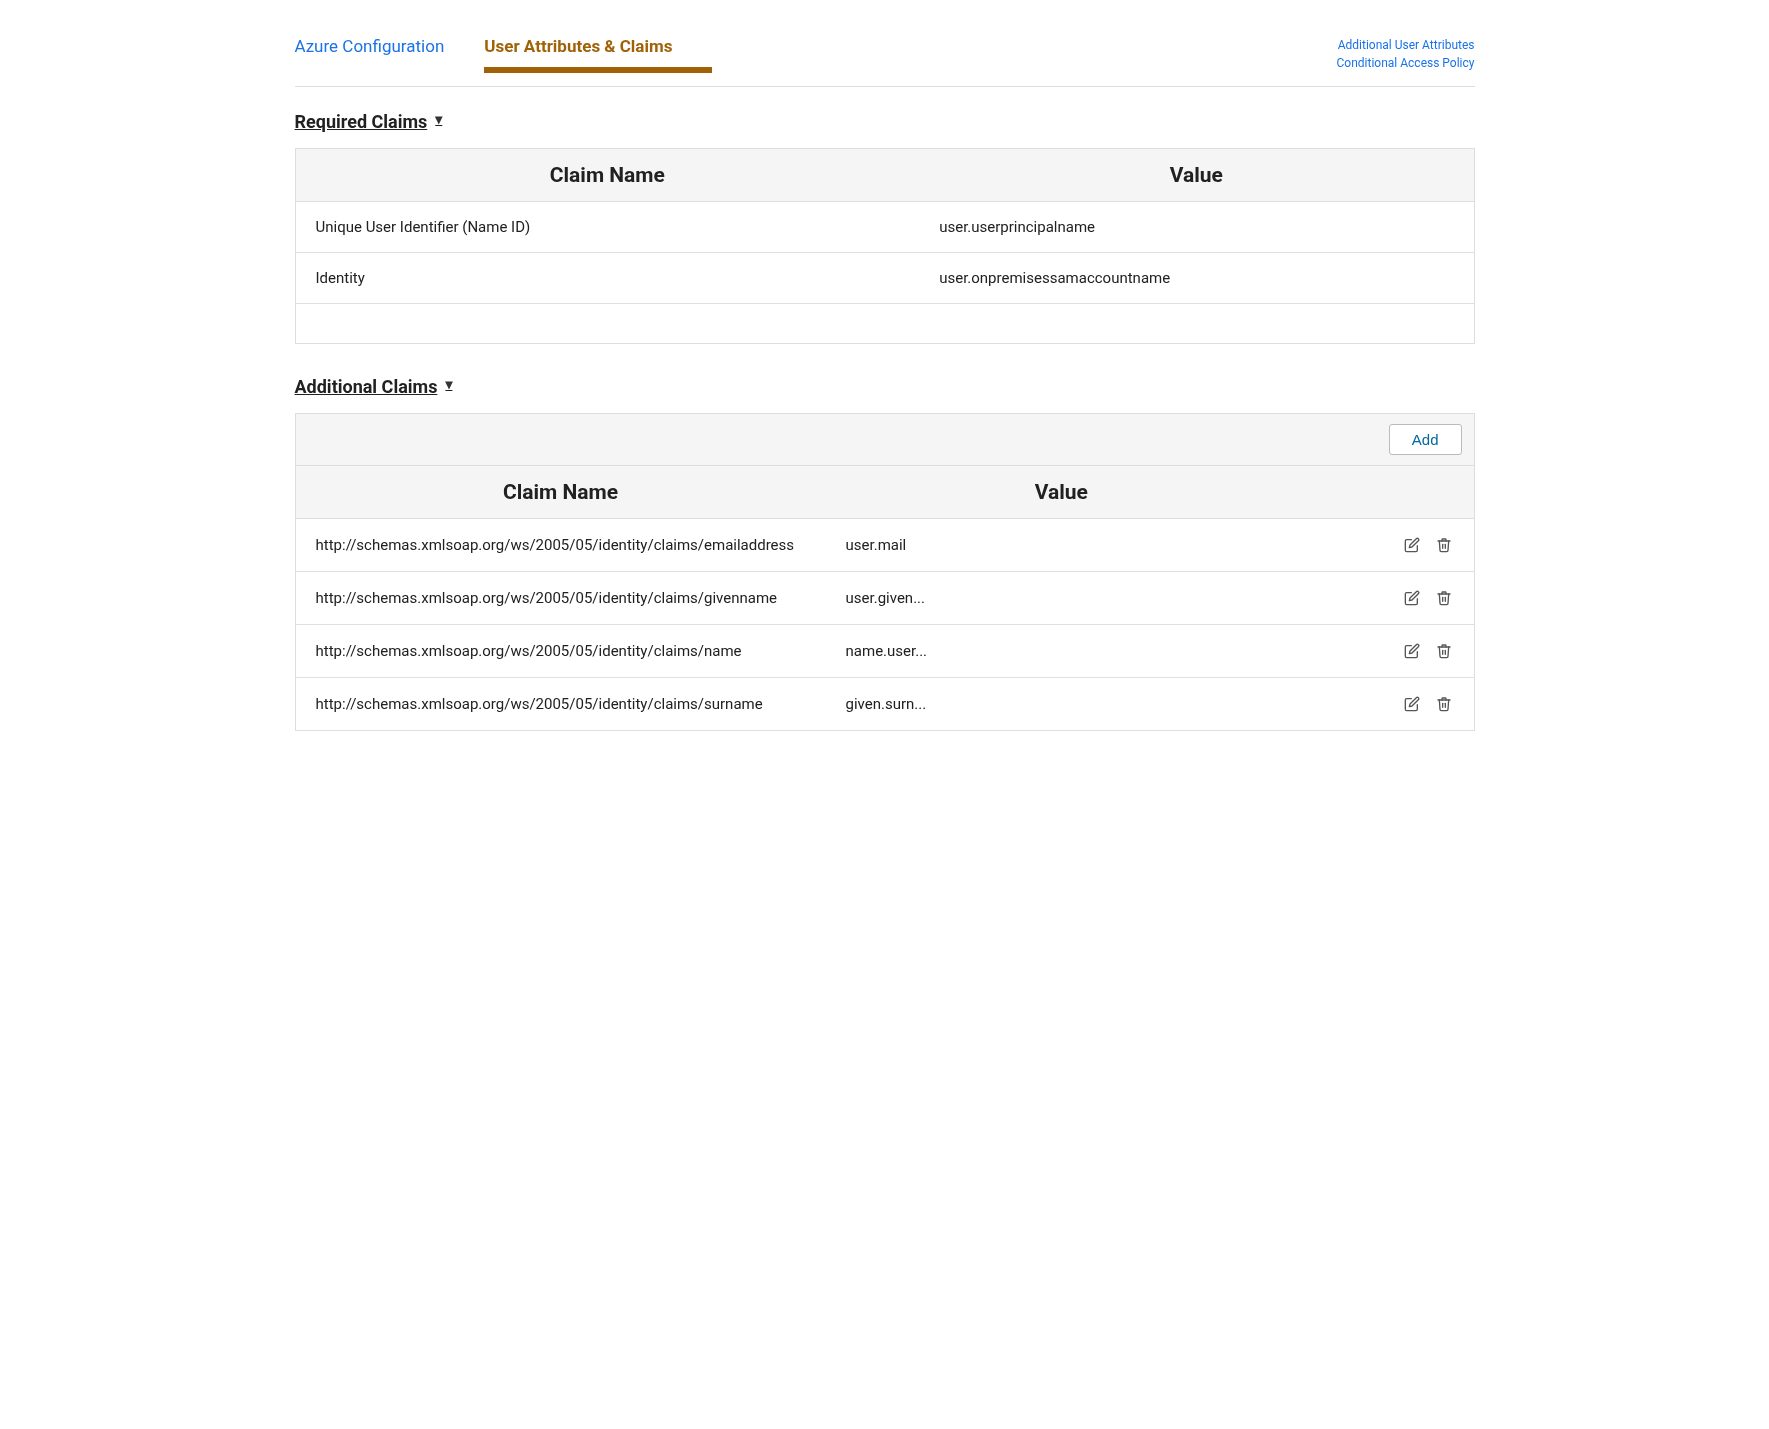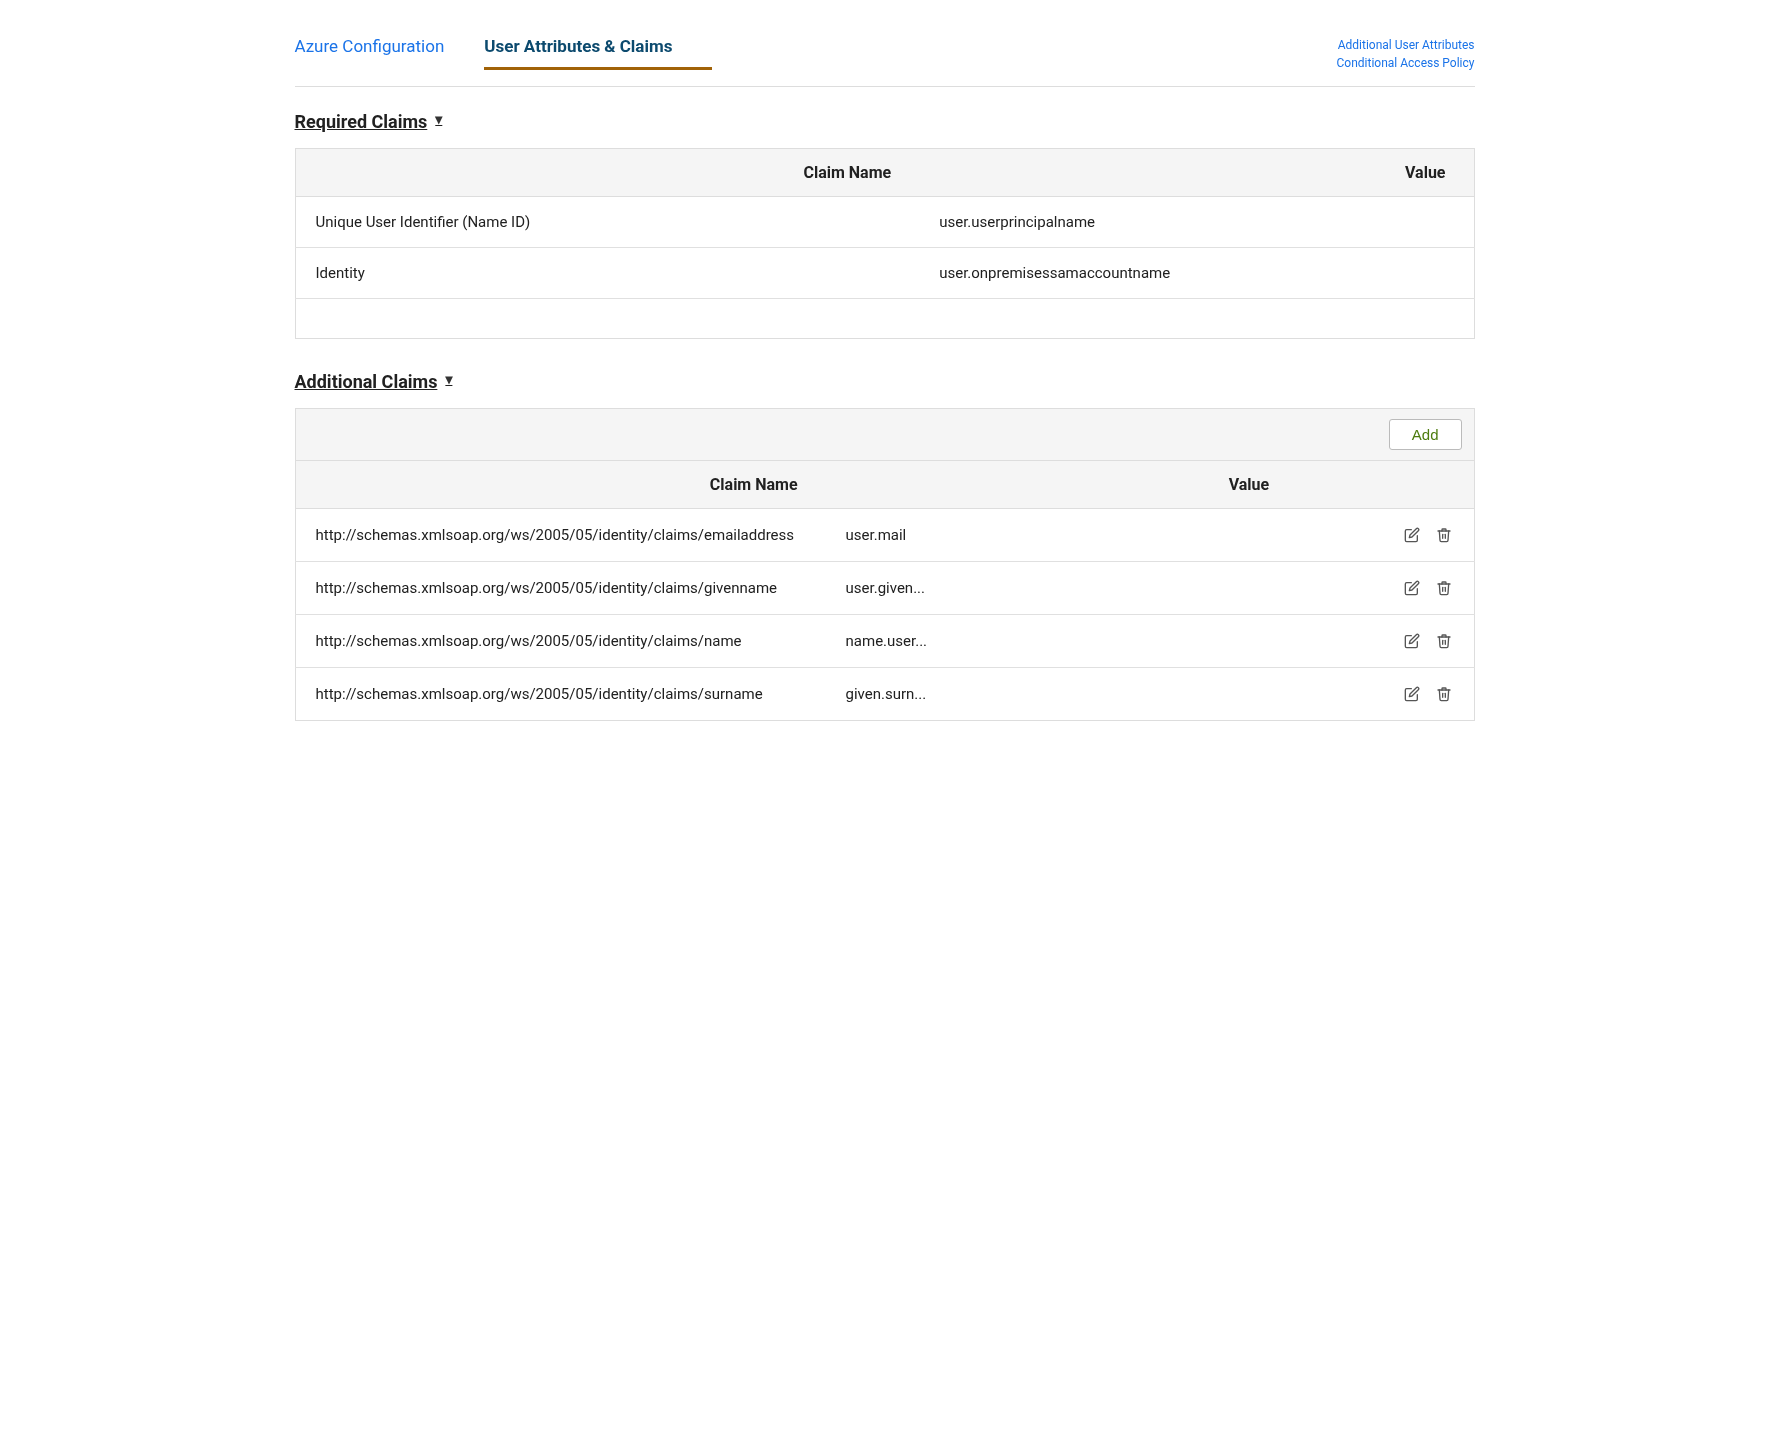--- a/index.html
+++ b/index.html
@@ -32,22 +32,22 @@
       padding: 16px 40px 14px 0;
       font-size: 17px;
       font-weight: 400;
       color: #1a73e8;
       cursor: pointer;
       white-space: nowrap;
     }
 
     .nav-item.active {
       font-weight: 700;
-      color: #0c4a6e;
-      border-bottom: 3px solid #a16207;
+      color: #a16207;
+      border-bottom: 6px solid #a16207;
       padding-bottom: 11px;
     }
 
     .nav-item.right-group {
       margin-left: auto;
       text-align: right;
       padding-right: 0;
     }
 
     .nav-item.right-group .nav-line {
@@ -78,23 +78,23 @@
     .claims-table {
       width: 100%;
       border-collapse: collapse;
       border: 1px solid #ddd;
       margin-bottom: 32px;
     }
 
     .claims-table th {
       background: #f5f5f5;
       font-weight: 700;
-      text-align: right;
-      padding: 14px 28px;
-      font-size: 16px;
+      text-align: center;
+      padding: 14px 20px;
+      font-size: 21px;
       border-bottom: 1px solid #ddd;
     }
 
     .claims-table td {
       padding: 16px 20px;
       font-size: 15px;
       border-bottom: 1px solid #e0e0e0;
       vertical-align: middle;
     }
 
@@ -125,21 +125,21 @@
       border-bottom: none;
     }
 
     .add-button {
       background: #fff;
       border: 1px solid #bbb;
       padding: 6px 22px;
       font-size: 15px;
       cursor: pointer;
       border-radius: 3px;
-      color: #4d7c0f;
+      color: #0369a1;
     }
 
     
     .action-icons {
       display: flex;
       align-items: center;
       gap: 12px;
       justify-content: flex-end;
     }
 

